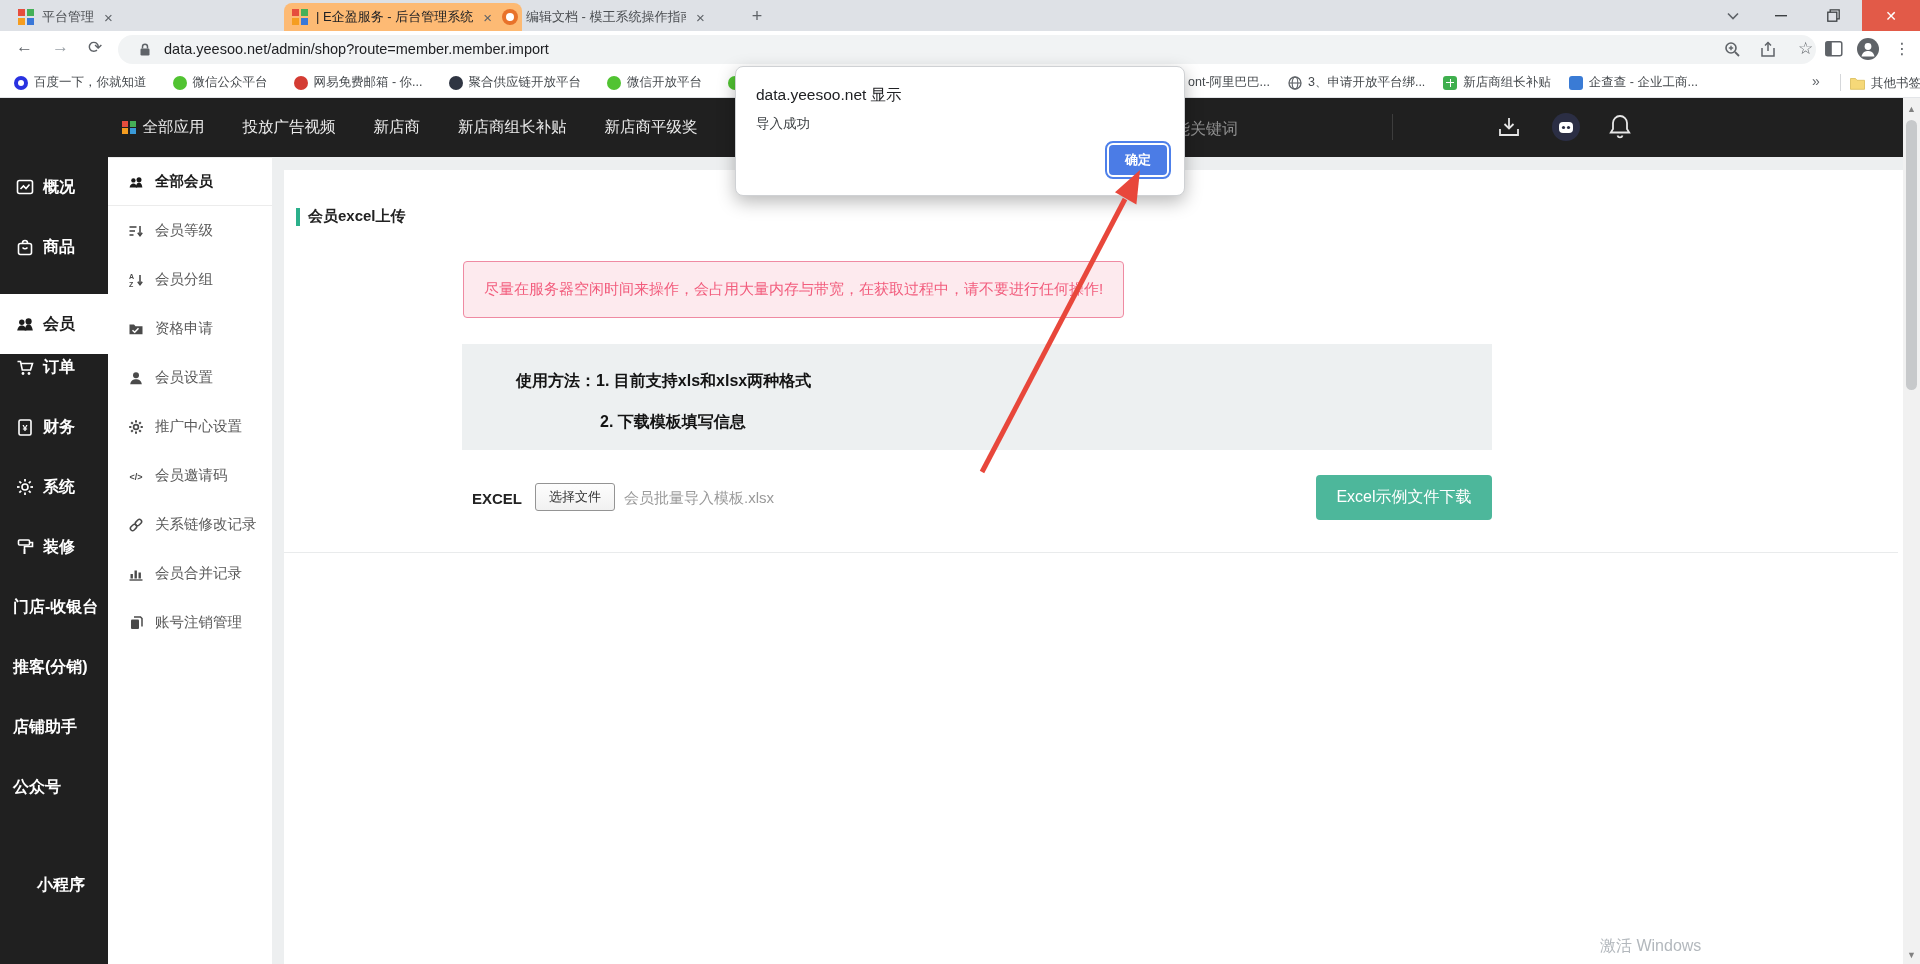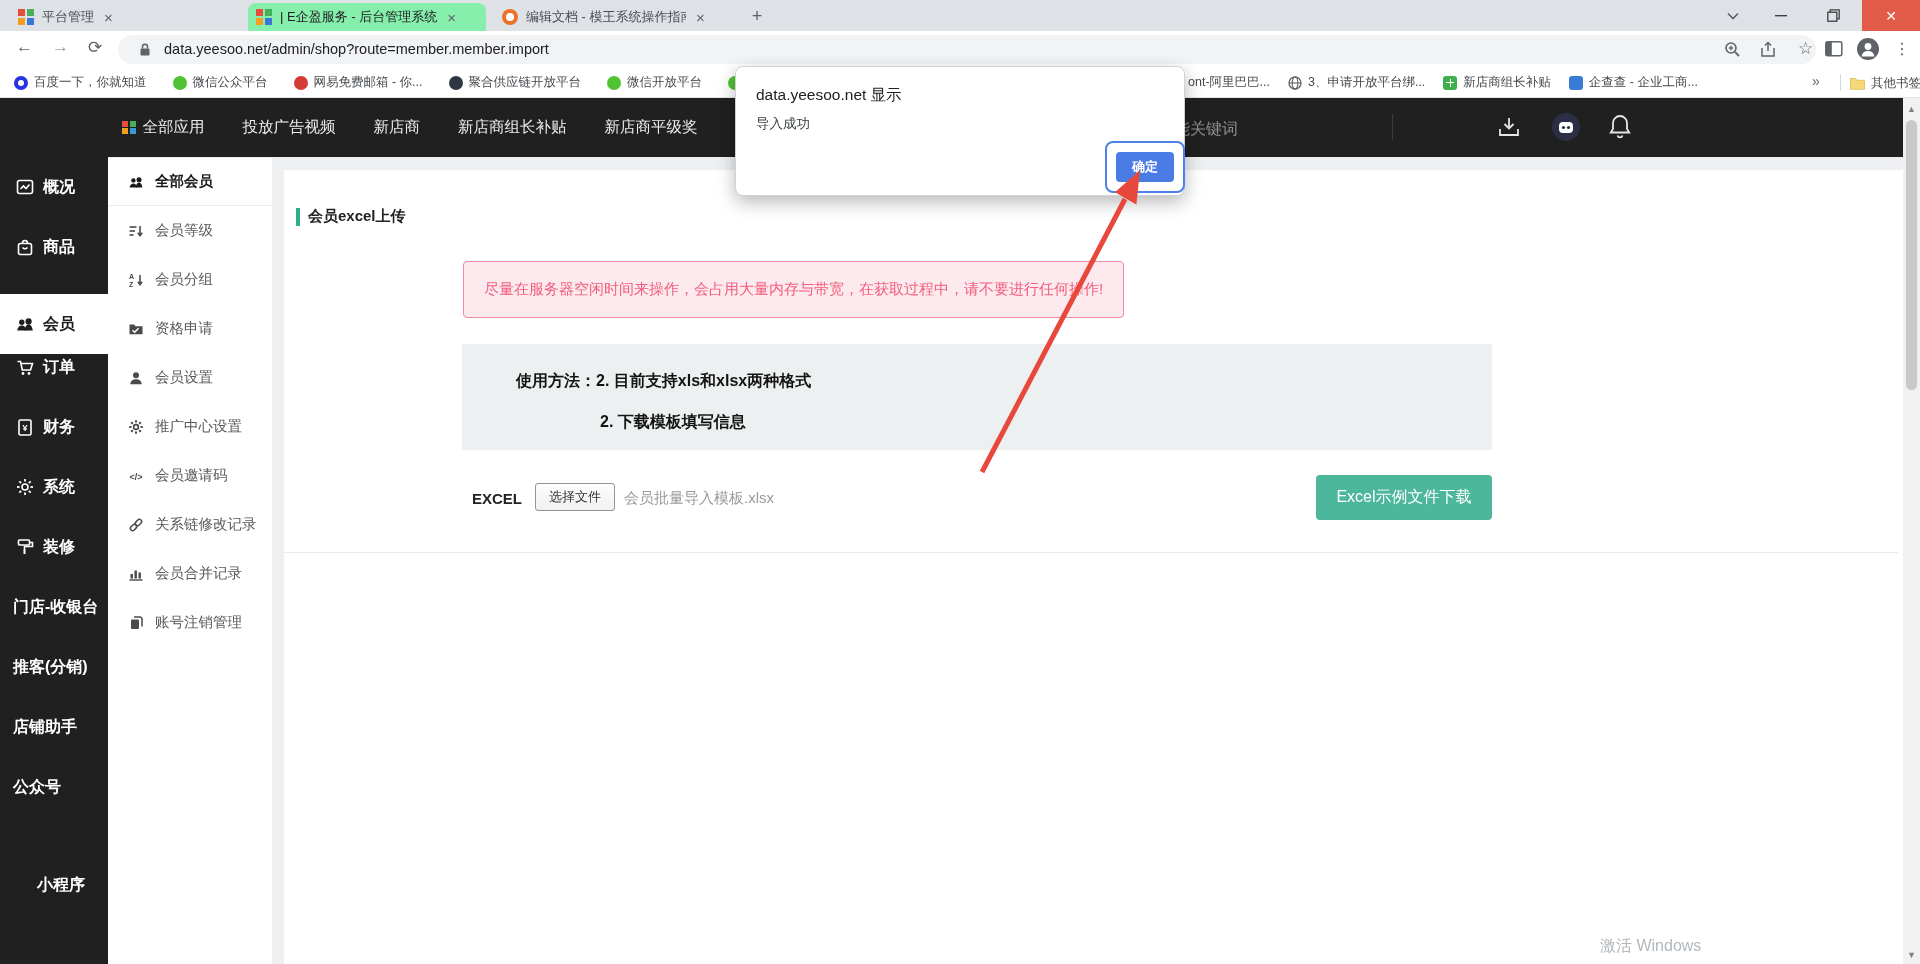--- a/index.html
+++ b/index.html
@@ -6,21 +6,21 @@
   html,body { width:1920px; height:964px; overflow:hidden;
     font-family:"Liberation Sans","DejaVu Sans",sans-serif; }
   .abs { position:absolute; }
   #stage { position:relative; width:1920px; height:964px; background:#fff; }
 
   
   #tabstrip { left:0; top:0; width:1920px; height:39px; background:#dee1e6; }
   .tab { position:absolute; top:3px; height:28px; display:flex; align-items:center;
          font-size:13px; color:#4a4d51; padding:0 8px; }
   .tab .title { white-space:nowrap; overflow:hidden; max-width:160px; }
-  .tab.active { background:#86efac; border-radius:8px 8px 0 0; color:#202124; }
+  .tab.active { background:#fdba74; border-radius:8px 8px 0 0; color:#202124;margin-left:36px; }
   .tab-close { margin-left:10px; color:#5f6368; font-size:15px; line-height:1; cursor:default; }
   .favicon { width:16px; height:16px; margin-right:8px; flex:0 0 16px; }
   .logo-grid { display:grid; grid-template-columns:7px 7px; grid-template-rows:7px 7px; gap:2px; }
   .logo-grid i { display:block; }
   .newtab { position:absolute; top:4px; left:744px; width:26px; height:24px; text-align:center;
             font-size:18px; color:#5f6368; line-height:24px; }
   .winbtn { position:absolute; top:0; height:31px; display:flex; align-items:center; justify-content:center; }
   #btn-close { left:1862px; width:58px; background:#e25a48; color:#fff; font-size:14px; }
   #btn-restore { left:1808px; width:50px; }
   #btn-min { left:1756px; width:50px; }
@@ -98,21 +98,21 @@
   #scrollbar { left:1903px; top:98px; width:17px; height:866px; background:#f1f1f1; }
   #sb-up { left:4px; top:6px; position:absolute; color:#818181; font-size:9px; }
   #sb-down { left:4px; bottom:4px; position:absolute; color:#818181; font-size:9px; }
   #sb-thumb { left:3px; top:22px; position:absolute; width:11px; height:270px; background:#c7c9cb; border-radius:6px; }
 
   
   #dialog { left:735px; top:66px; width:450px; height:130px; background:#fff; border:1px solid #cfd1d4;
             border-radius:8px; box-shadow:0 6px 18px rgba(0,0,0,.28); z-index:50; }
   #dlg-title { position:absolute; left:20px; top:18px; font-size:15.5px; color:#202124; }
   #dlg-msg { position:absolute; left:20px; top:48px; font-size:13.5px; color:#3c4043; }
-  #dlg-ring { position:absolute; left:369px; top:74px; border:2px solid #4e80ea; border-radius:8px; padding:9px; }
+  #dlg-ring { position:absolute; left:369px; top:74px; border:2px solid #4e80ea; border-radius:8px; padding:2px; }
   #dlg-ok { width:58px; height:30px; background:#4b7ce6; border:none; border-radius:4px;
             color:#fff; font-size:13px; font-weight:bold; }
 
   #arrow-layer { left:0; top:0; width:1920px; height:964px; z-index:60; pointer-events:none; }
 
   svg { display:block; }
   .nowrap { white-space:nowrap; }
 </style>
 </head>
 <body>
@@ -517,21 +517,21 @@
     <div id="page-title" class="abs">
       <span id="title-bar"></span>
       <span>会员excel上传</span>
     </div>
 
     <div id="warnbox" class="abs">
       <span>尽量在服务器空闲时间来操作，会占用大量内存与带宽，在获取过程中，请不要进行任何操作!</span>
     </div>
 
     <div id="graybox" class="abs">
-      <span id="usage1">使用方法：2. 目前支持xls和xlsx两种格式</span>
+      <span id="usage1">使用方法：1. 目前支持xls和xlsx两种格式</span>
       <span id="usage2">2. 下载模板填写信息</span>
     </div>
 
     <span id="excel-label" class="abs">EXCEL</span>
     <div id="choosefile" class="abs">
       <span>选择文件</span>
     </div>
     <span id="filename" class="abs">会员批量导入模板.xlsx</span>
     <div id="greenbtn" class="abs">
       <span>Excel示例文件下载</span>

